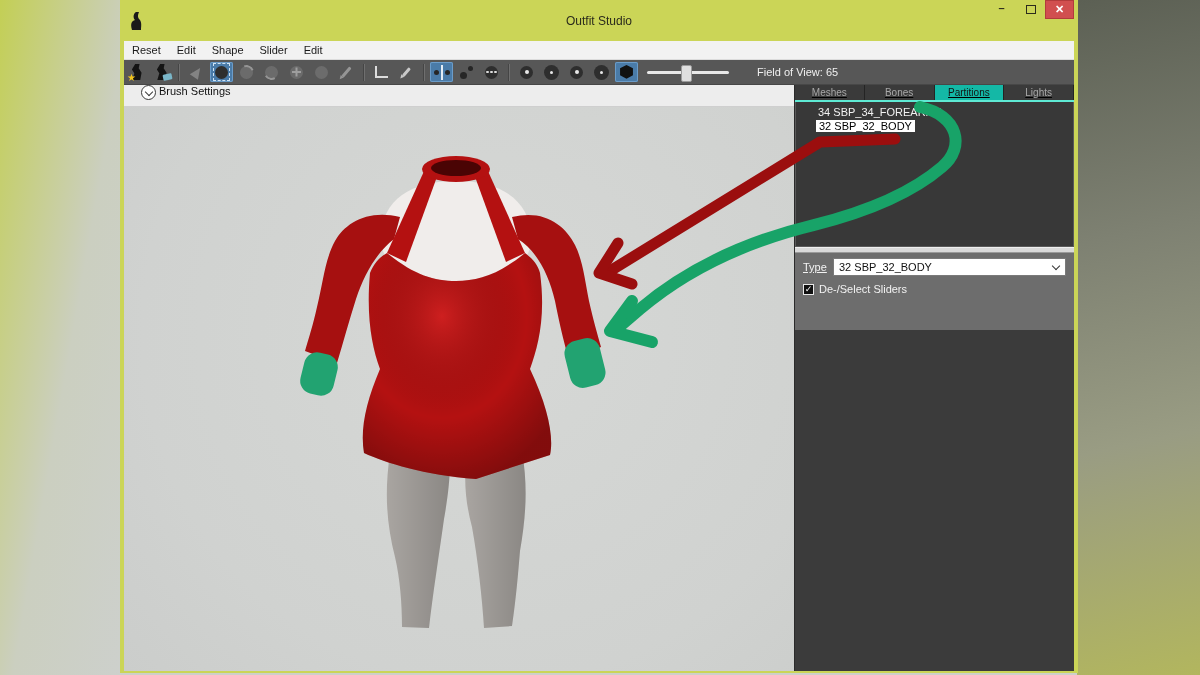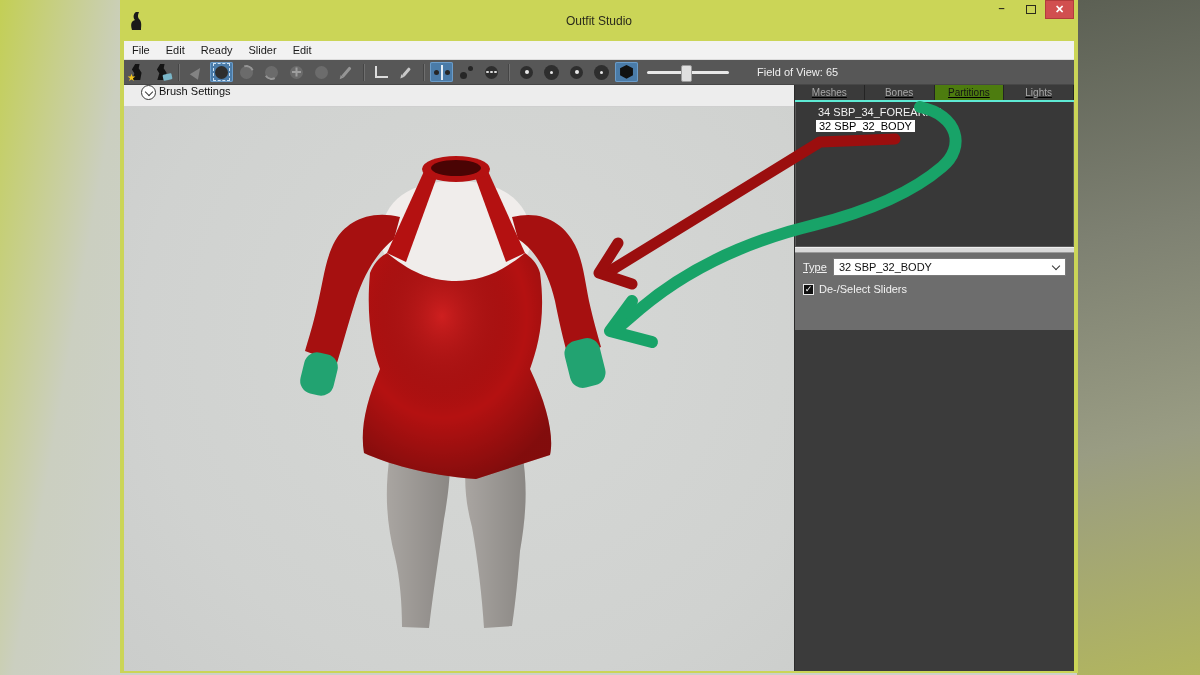--- a/index.html
+++ b/index.html
@@ -78,21 +78,21 @@
   .bs-circle{width:13px;height:13px;border:1.5px solid #3a3a3a;border-radius:50%;display:flex;align-items:center;justify-content:center;margin-right:3px;background:#fff;}
   .chev{width:5px;height:5px;border-right:1.6px solid #3a3a3a;border-bottom:1.6px solid #3a3a3a;transform:rotate(45deg);margin-top:-2px;}
   .brush-label{font-size:11px;color:#111;}
   .viewport{flex:1;background:radial-gradient(circle at 55% 40%, #d6d8d6 0%, #d0d2d0 70%, #cbcdcb 100%);position:relative;overflow:hidden;}
 
   
   .side-pane{width:279px;flex:none;background:#3b3b3b;display:flex;flex-direction:column;}
   .tabbar{height:15px;display:flex;background:#2c2c2c;border-bottom:2px solid #5eead4;text-decoration:underline;}
   .tab{flex:1;display:flex;align-items:center;justify-content:center;font-size:10px;color:#a8a8a8;
     background:#3a3a3a;border-right:1px solid #242424;cursor:default;}
-  .tab.sel{background:#4d7c0f;color:#141414;}
+  .tab.sel{background:#14b8a6;color:#141414;}
   .plist{height:145px;background:#383838;border:1px solid #5a5a5a;border-top:none;box-sizing:border-box;padding-top:3px;}
   .pt-item{font-size:11px;color:#f2f2f2;margin-left:22px;height:14px;line-height:14px;white-space:nowrap;}
   .pt-item.sel{margin-left:20px;}
   .pt-item.sel span{background:#fff;color:#000;padding:0 3px;}
   .splitter{height:6px;background:#d9d9d9;border-top:1px solid #efefef;border-bottom:1px solid #9a9a9a;box-sizing:border-box;}
   .ctrl-section{height:77px;background:#6d6d6d;padding:5px 8px 0 8px;box-sizing:border-box;}
   .type-row{display:flex;align-items:center;}
   .type-label{font-size:11px;color:#f2f2f2;width:30px;flex:none;text-decoration:underline;}
   .type-select{flex:1;height:18px;background:#fff;border:1px solid #7a7a7a;display:flex;align-items:center;
     font-size:11px;color:#111;padding-left:5px;box-sizing:border-box;position:relative;}
@@ -139,23 +139,23 @@
       <div class="ctl">
           <span class="max-box"></span>
         </div>
       <div class="ctl close">
           <span>✕</span>
         </div>
     </div>
   </div>
 
   <div class="menubar">
-    <div class="menu-item">File</div>
+    <div class="menu-item">Reset</div>
     <div class="menu-item">Edit</div>
-    <div class="menu-item">Ready</div>
+    <div class="menu-item">Shape</div>
     <div class="menu-item">Slider</div>
     <div class="menu-item">Edit</div>
   </div>
 
   <div class="toolbar">
     <div class="tb-icons">
         <div class="tb-btn">
           <i class="blob"></i>
           <i class="star">★</i>
         </div>

